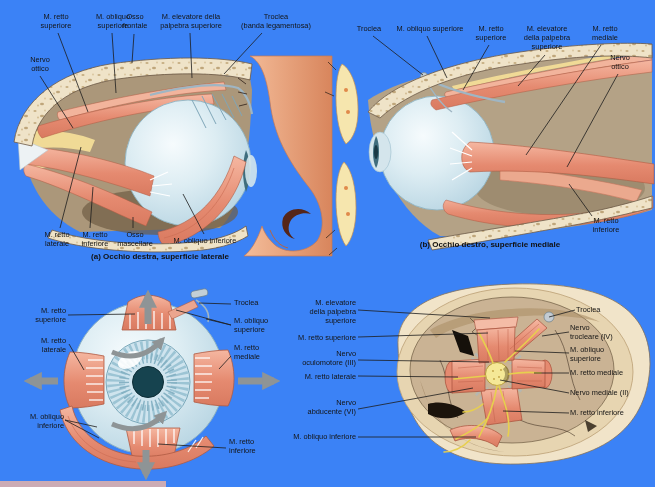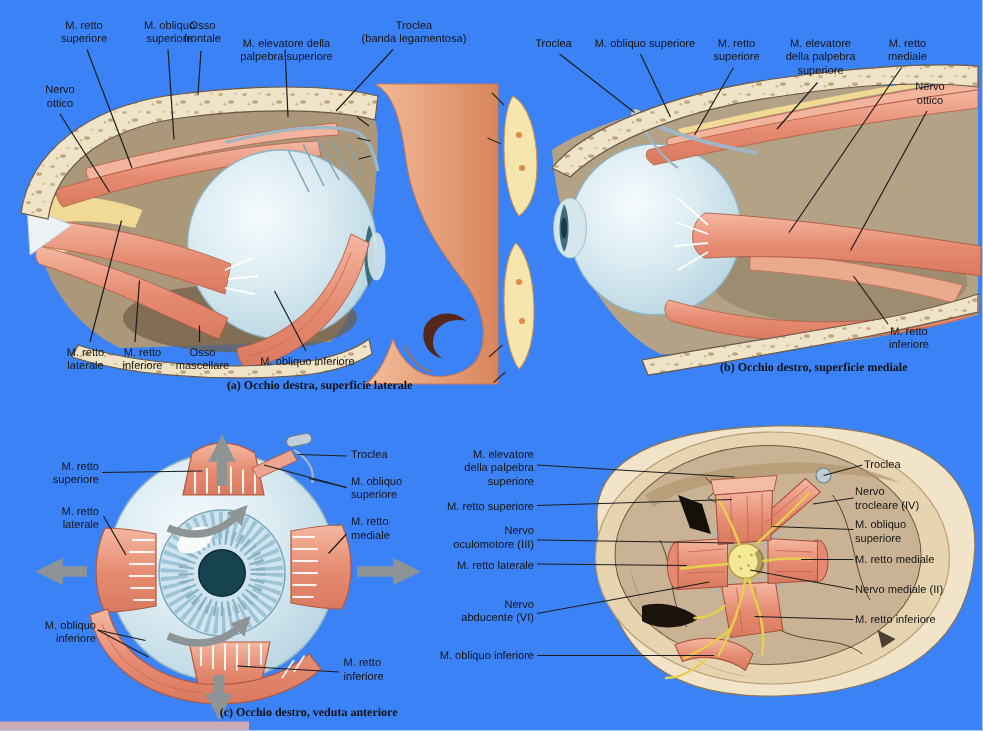--- a/index.html
+++ b/index.html
@@ -4,22 +4,22 @@
 <style>
   html,body{margin:0;padding:0;background:#ffffff;}
   #canvas{position:relative;width:655px;height:487px;background:#3b82f6;overflow:hidden;
           font-family:"Liberation Sans", sans-serif;}
   #art{position:absolute;left:0;top:0;}
   .lbl{position:absolute;font-size:7.4px;line-height:1.22;color:#141414;
        white-space:pre-line;text-align:center;}
   .lbl.it{}
   .lbl.ra{text-align:right;}
   .lbl.la{text-align:left;}
-  .cap{position:absolute;font-size:8px;font-weight:bold;color:#111;text-align:right;
-       white-space:pre-line;font-family:Liberation Serif, serif;}
+  .cap{position:absolute;font-size:8px;font-weight:bold;color:#111;text-align:center;
+       white-space:pre-line;}
   .edge-strip{position:absolute;left:0;top:481px;width:166px;height:6px;
       background:#e6b3a8;opacity:.85;}
 </style>
 </head>
 <body>
 
 <div id="canvas">
 
 <svg id="art" width="655" height="487" viewBox="0 0 655 487">
   <defs>
@@ -313,21 +313,21 @@
     </g>
   </g>
 </svg>
 
 <div class="lbl" style="left:28px;top:12px;width:56px">M. retto
 superiore</div>
 <div class="lbl" style="left:84px;top:12px;width:58px">M. obliquo
 superiore</div>
 <div class="lbl it" style="left:116px;top:12px;width:38px">Osso
 frontale</div>
-<div class="lbl" style="left:152px;top:24px;width:78px">M. elevatore della
+<div class="lbl" style="left:152px;top:12px;width:78px">M. elevatore della
 palpebra superiore</div>
 <div class="lbl" style="left:228px;top:12px;width:96px">Troclea
 (banda legamentosa)</div>
 <div class="lbl it" style="left:22px;top:55px;width:36px">Nervo
 ottico</div>
 <div class="lbl" style="left:38px;top:230px;width:38px">M. retto
 laterale</div>
 <div class="lbl" style="left:76px;top:230px;width:38px">M. retto
 inferiore</div>
 <div class="lbl it" style="left:110px;top:230px;width:50px">Osso
@@ -356,21 +356,20 @@
 laterale</div>
 <div class="lbl la" style="left:234px;top:298px;width:40px">Troclea</div>
 <div class="lbl la" style="left:234px;top:316px;width:48px">M. obliquo
 superiore</div>
 <div class="lbl la" style="left:234px;top:343px;width:44px">M. retto
 mediale</div>
 <div class="lbl ra" style="left:14px;top:412px;width:50px">M. obliquo
 inferiore</div>
 <div class="lbl la" style="left:229px;top:437px;width:42px">M. retto
 inferiore</div>
-<div class="cap" style="left:35px;top:470px;width:230px">(c) Occhio destro, veduta anteriore</div>
 
 <div class="lbl ra" style="left:290px;top:298px;width:66px">M. elevatore
 della palpebra
 superiore</div>
 <div class="lbl ra" style="left:282px;top:333px;width:74px">M. retto superiore</div>
 <div class="lbl ra it" style="left:290px;top:349px;width:66px">Nervo
 oculomotore (III)</div>
 <div class="lbl ra" style="left:288px;top:372px;width:68px">M. retto laterale</div>
 <div class="lbl ra it" style="left:294px;top:398px;width:62px">Nervo
 abducente (VI)</div>

